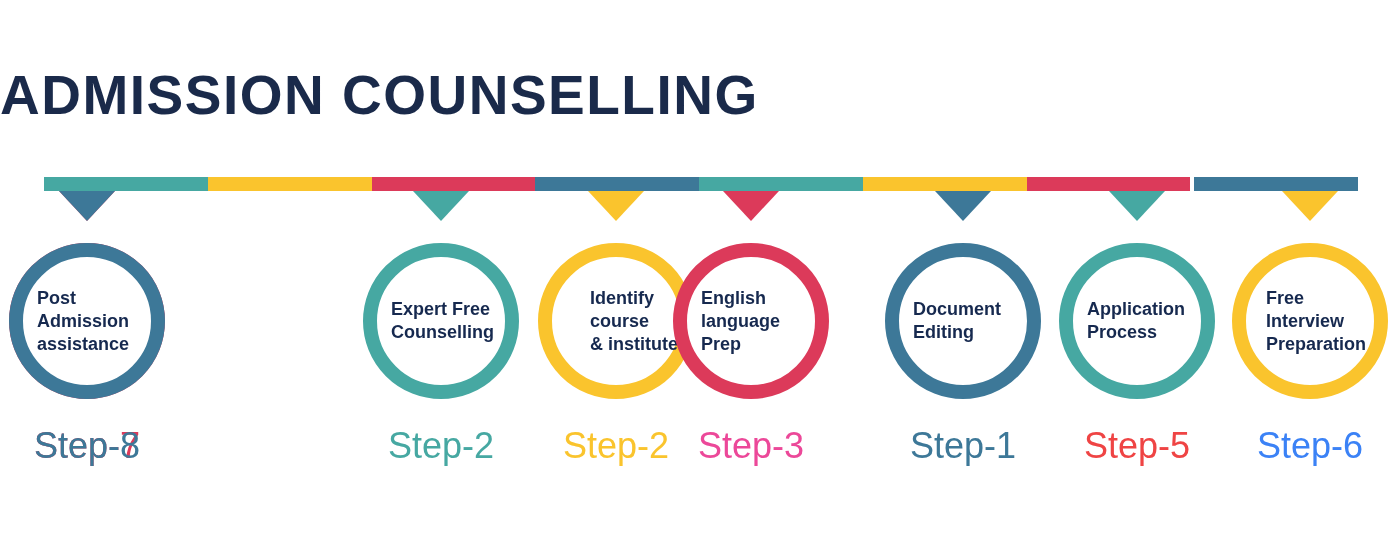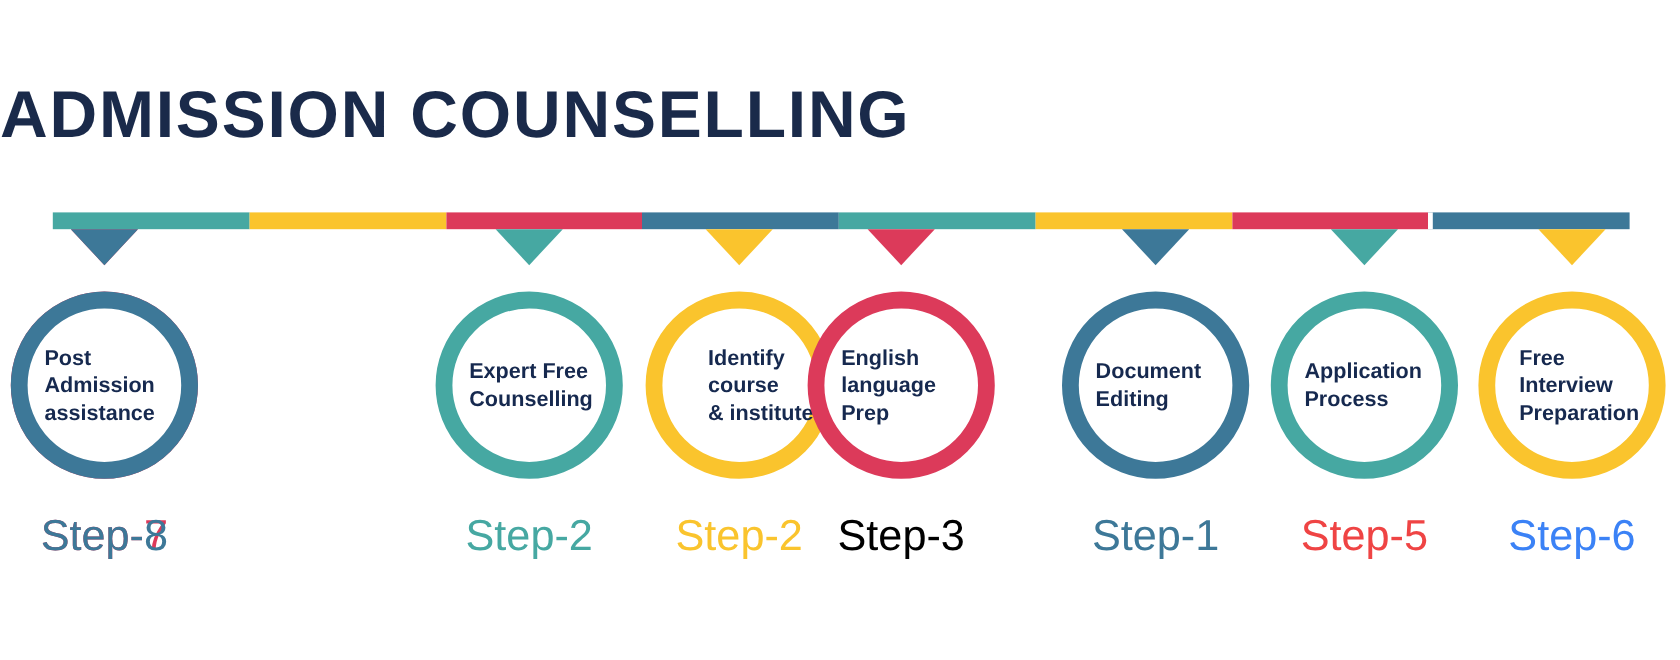--- a/index.html
+++ b/index.html
@@ -151,21 +151,21 @@
     <div class="step-label" style="color: rgb(250, 196, 45); text-align: center;">Step-2</div>
   </div>
 
   <div class="step-col">
     <div class="pointer" style="border-top-color: rgb(220, 58, 90);"></div>
     <div class="step-circle" style="border-color: rgb(220, 58, 90);">
       <div class="circle-text">English
 language
 Prep</div>
     </div>
-    <div class="step-label" style="color: #000000;">Step-3</div>
+    <div class="step-label" style="color: #ec4899;">Step-3</div>
   </div>
 
   <div class="step-col">
     <div class="pointer" style="border-top-color: rgb(61, 120, 152);"></div>
     <div class="step-circle" style="border-color: rgb(61, 120, 152);">
       <div class="circle-text">Document
 Editing</div>
     </div>
     <div class="step-label" style="color: rgb(61, 120, 152);">Step-1</div>
   </div>

